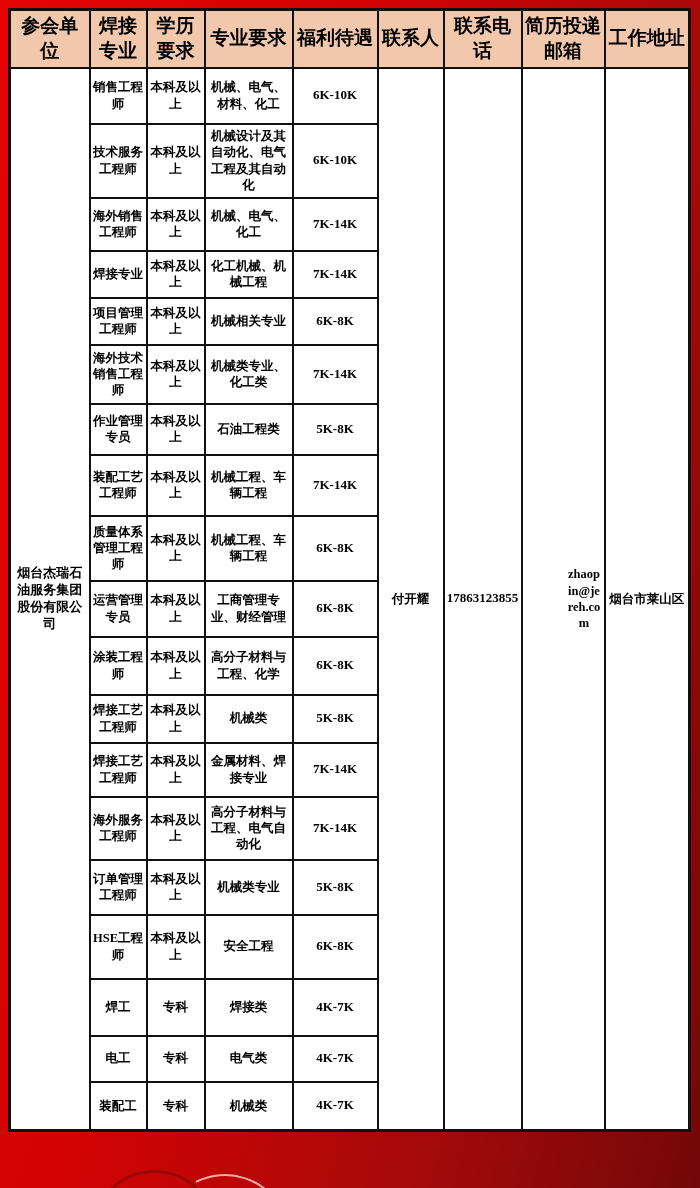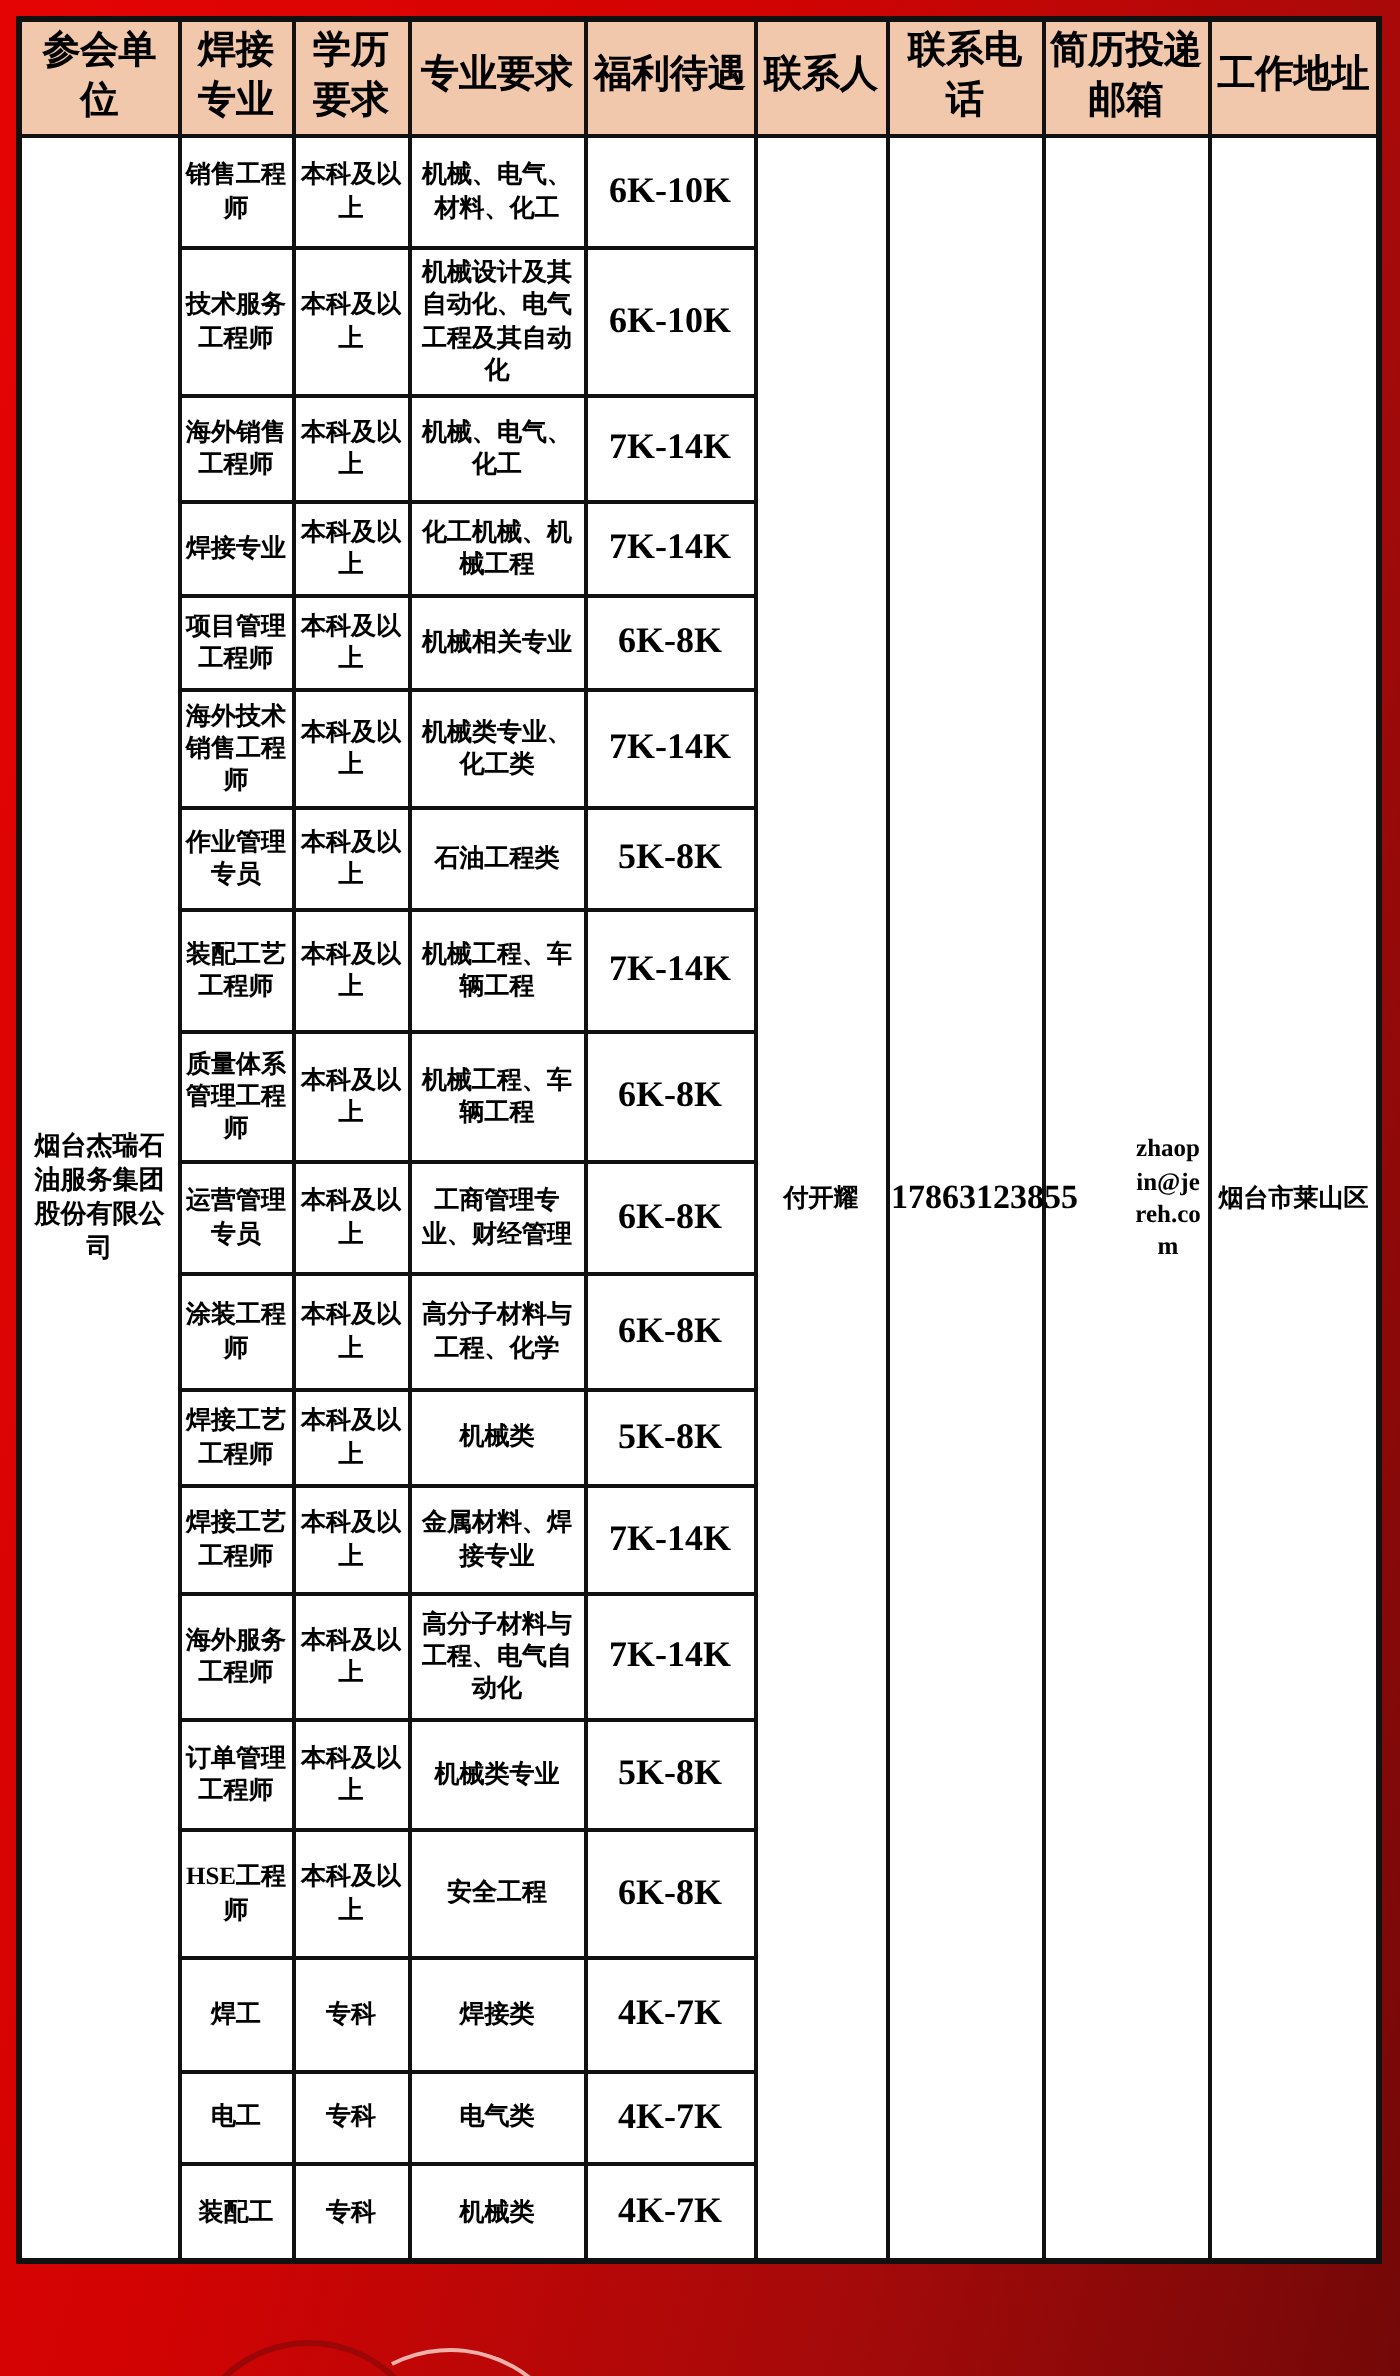--- a/index.html
+++ b/index.html
@@ -41,22 +41,22 @@
   }
   td {
     font-size: 12.5px;
     padding: 1px 2px;
   }
   td.company {
     font-size: 13px;
     padding: 19px 6px;
     margin-left: 35px;
   }
-  td.salary { font-size: 18px; }
-  td.phone  { font-size: 17px; white-space: nowrap; padding: 1px 1px; }
+  td.salary { font-size: 13px; }
+  td.phone  { font-size: 13px; white-space: nowrap; padding: 1px 1px; }
   td.email  { word-break: break-all; font-size: 12.5px; padding-left: 44px; }
   .curve-dark {
     position: absolute;
     left: 92px;
     top: 1170px;
     width: 125px;
     height: 125px;
     border-radius: 50%;
     border: 3px solid rgba(150, 8, 8, 0.9);
   }

